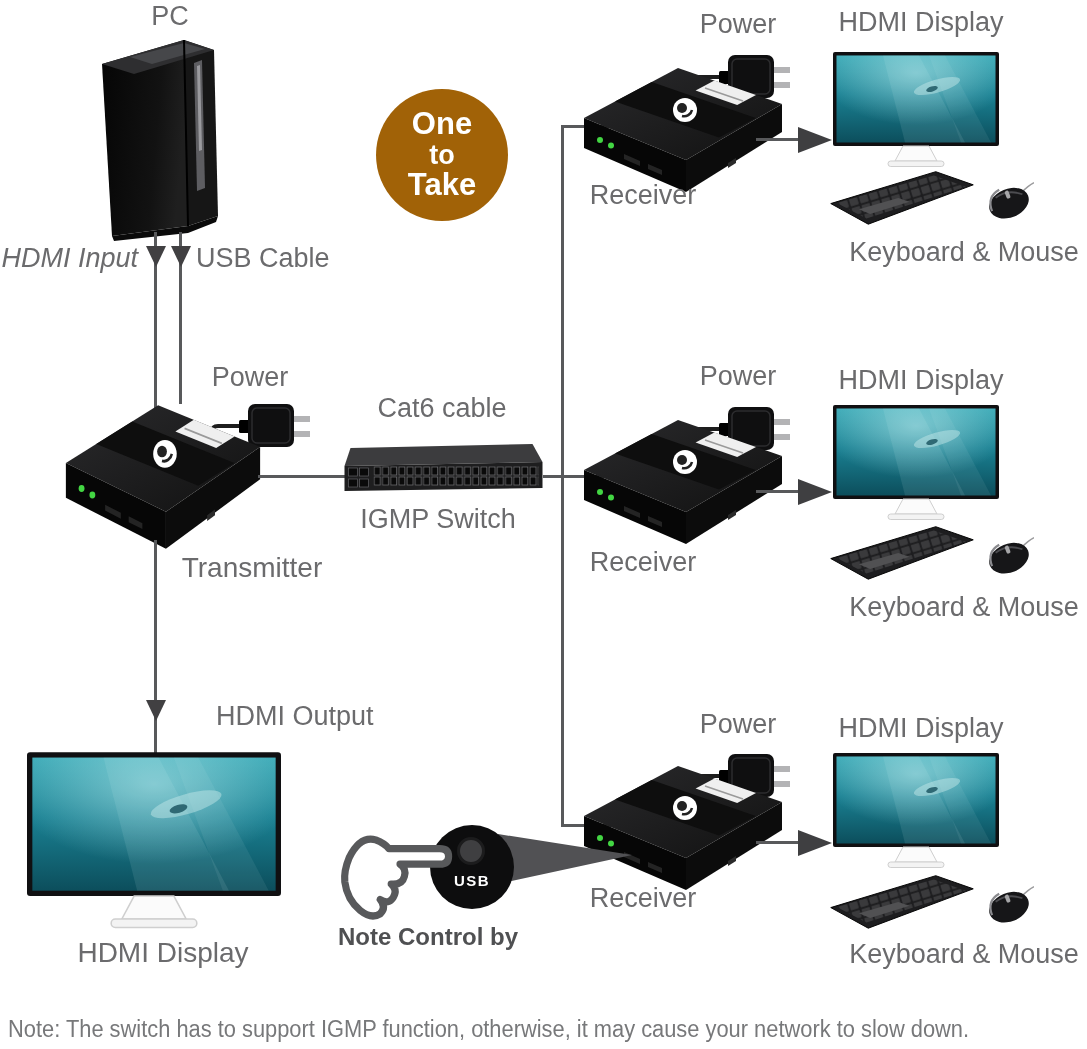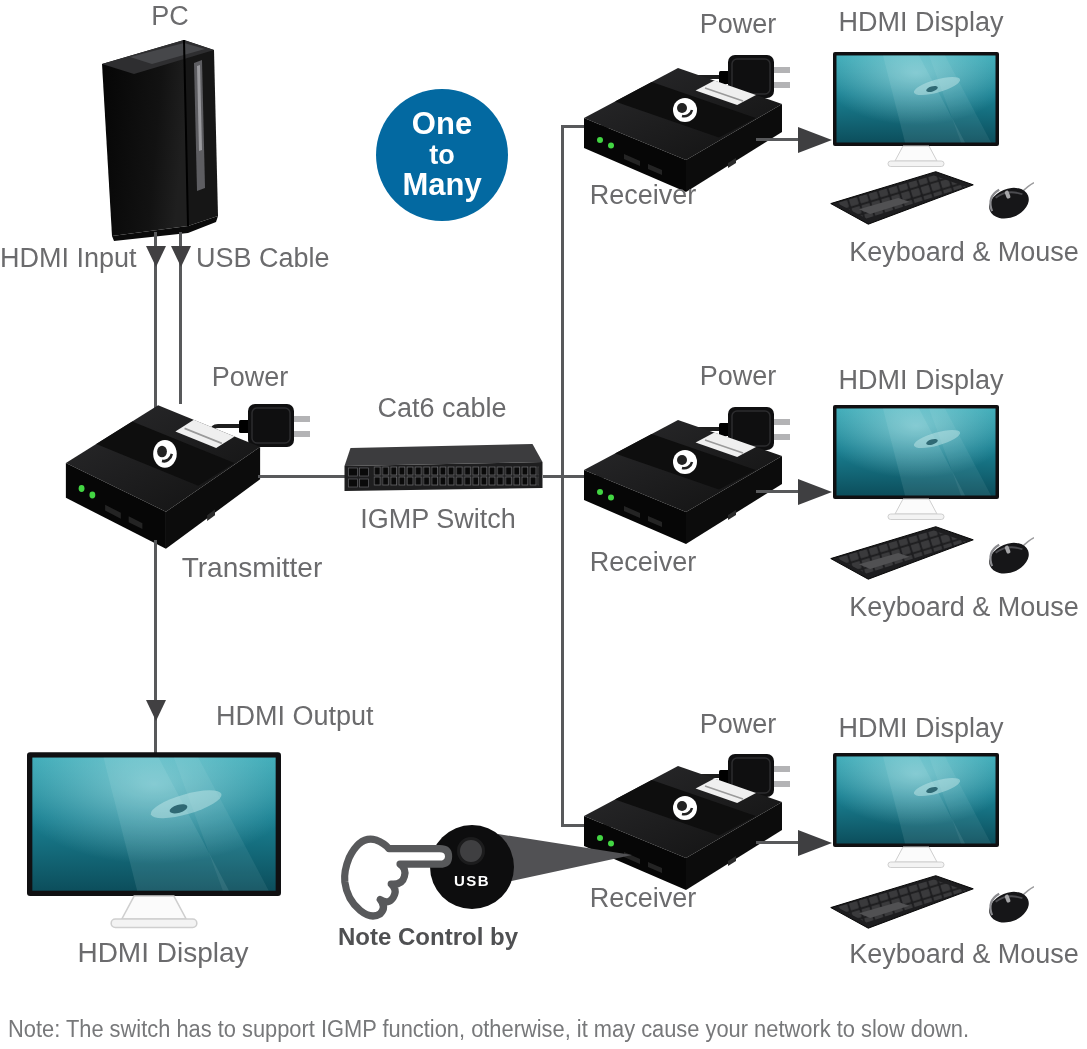--- a/index.html
+++ b/index.html
@@ -1,29 +1,29 @@
 <!DOCTYPE html>
 <html><head>
 <meta charset="utf-8">
 <style>
   html,body{margin:0;padding:0;background:#fff;}
   #stage{position:relative;width:1087px;height:1049px;background:#fff;overflow:hidden;
          font-family:"Liberation Sans",sans-serif;}
   .lbl{position:absolute;color:#6b6b6d;font-size:27px;line-height:1.1;white-space:nowrap;}
   .center{text-align:center;}
-  .right{text-align:left;}
+  .right{text-align:right;font-style:italic;}
   .vline,.hline{position:absolute;background:#58595b;}
   .vline{width:3px;}
   .hline{height:3px;}
   .arrow-down{position:absolute;width:0;height:0;border-left:10px solid transparent;
               border-right:10px solid transparent;border-top:21px solid #414042;}
   .arrow-right{position:absolute;width:0;height:0;border-top:13px solid transparent;
                border-bottom:13px solid transparent;border-left:34px solid #3f3f41;}
   .badge{position:absolute;left:376px;top:89px;width:132px;height:132px;border-radius:50%;
-         background:#0369a1;color:#fff;font-weight:bold;display:flex;flex-direction:column;
+         background:#a16207;color:#fff;font-weight:bold;display:flex;flex-direction:column;
          align-items:center;justify-content:center;text-align:center;}
   .badge .b1,.badge .b3{font-size:31px;line-height:1.05;}
   .badge .b2{font-size:27px;line-height:1.05;}
   .usb-circle{position:absolute;left:430px;top:825px;width:84px;height:84px;border-radius:50%;
               background:#0d0d0e;}
   .usb-btn{position:absolute;left:457px;top:837px;width:28px;height:28px;border-radius:50%;
            background:#3f3f41;border:3px solid #1c1c1d;box-sizing:border-box;}
   .usb-lbl{position:absolute;left:430px;top:872px;width:84px;text-align:center;color:#fff;
            font-size:15px;font-weight:bold;letter-spacing:1.5px;}
   .caption{position:absolute;left:338px;top:922px;color:#4f5052;font-size:24px;font-weight:600;
@@ -153,21 +153,21 @@
   <div class="vline" style="left:154px;top:232px;height:186px;"></div>
   <div class="vline" style="left:179px;top:232px;height:172px;"></div>
   <div class="arrow-down" style="left:146px;top:246px;"></div>
   <div class="arrow-down" style="left:171px;top:246px;"></div>
   <div class="lbl right" style="left:0;top:244px;width:138px;">HDMI Input</div>
   <div class="lbl" style="left:196px;top:244px;">USB Cable</div>
 
   <div class="badge">
     <div class="b1">One</div>
     <div class="b2">to</div>
-    <div class="b3">Many</div>
+    <div class="b3">Take</div>
   </div>
 
   <div class="lbl center" style="left:195px;top:363px;width:110px;">Power</div>
   <svg class="inst" viewBox="0 0 112 72" style="left:202px;top:396px;width:112px;height:72px;">
       <use href="#g-adapter"></use>
     </svg>
   <svg class="inst" viewBox="0 0 210 140" preserveAspectRatio="none" style="left:60px;top:396px;width:206px;height:162px;">
       <use href="#g-extender"></use>
     </svg>
   <div class="lbl center" style="left:152px;top:553px;width:200px;font-size:28px;">Transmitter</div>

